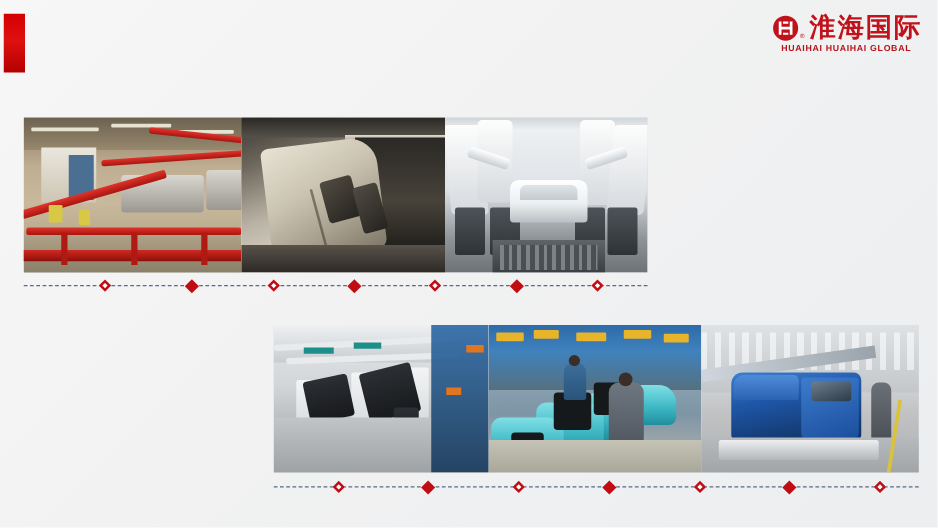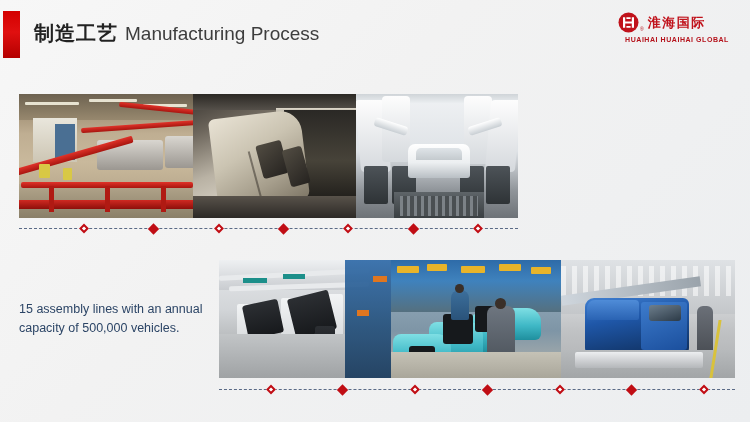--- a/index.html
+++ b/index.html
@@ -36,21 +36,21 @@
   
   .logo { position:absolute; right:12px; top:11px; width:120px; height:36px; }
   .logo-row { display:flex; align-items:center; height:22px; }
   .logo-mark { width:21px; height:21px; flex:0 0 21px; position:relative; }
   .logo-mark svg { display:block; }
   .logo-reg {
     font-size:5px; color:#b5121b; align-self:flex-end;
     margin:0 2px 1px 1px; line-height:1;
   }
   .logo-cn {
-    font-size:13px; font-weight:700; color:#c0121b;
+    font-size:21px; font-weight:700; color:#c0121b;
     letter-spacing:1.5px; line-height:1; margin-left:2px;
   }
   .logo-en {
     font-size:7px; font-weight:700; color:#b5121b;
     letter-spacing:0.55px; line-height:1; margin-top:3px; text-align:center;
     width:118px;
   }
 
   
   .photo-row { position:absolute; display:flex; }
@@ -328,24 +328,20 @@
     font-size:12.5px; line-height:19px; color:#2c4566;
   }
 </style>
 </head>
 <body>
 
 <div class="slide">
 
   <div class="header">
     <div class="accent-bar"></div>
-    <div class="title-wrap">
-      <span class="title-cn">制造工艺</span>
-      <span class="title-en">Manufacturing Process</span>
-    </div>
 
     <div class="logo">
       <div class="logo-row">
         <span class="logo-mark">
           <svg width="21" height="21" viewBox="0 0 21 21" aria-hidden="true">
             <circle cx="10.5" cy="10.5" r="10" fill="#c0121b"></circle>
             <path d="M5 5.2h2.2v10.6H5zM13.8 5.2H16v10.6h-2.2zM7.2 9.4h6.6v2.2H7.2z" fill="#fff"></path>
             <path d="M8.4 5.2h4.2v1.7H8.4zM8.4 14.1h4.2v1.7H8.4z" fill="#fff"></path>
           </svg>
         </span>
@@ -526,15 +522,14 @@
         <i></i>
       </div>
     <div class="dia filled" style="left:80%">
         <i></i>
       </div>
     <div class="dia hollow" style="left:94%">
         <i></i>
       </div>
   </div>
 
-  <div class="caption">15 assembly lines with an annual capacity of 500,000 vehicles.</div>
 
 </div>
 
 </body></html>

